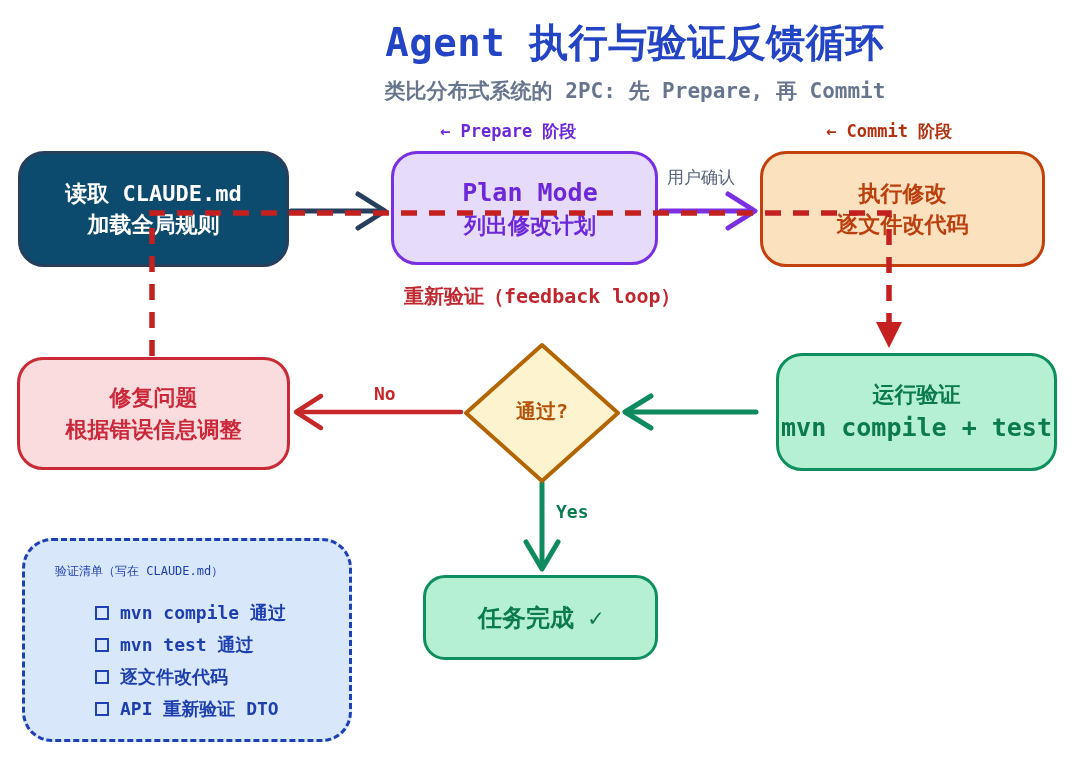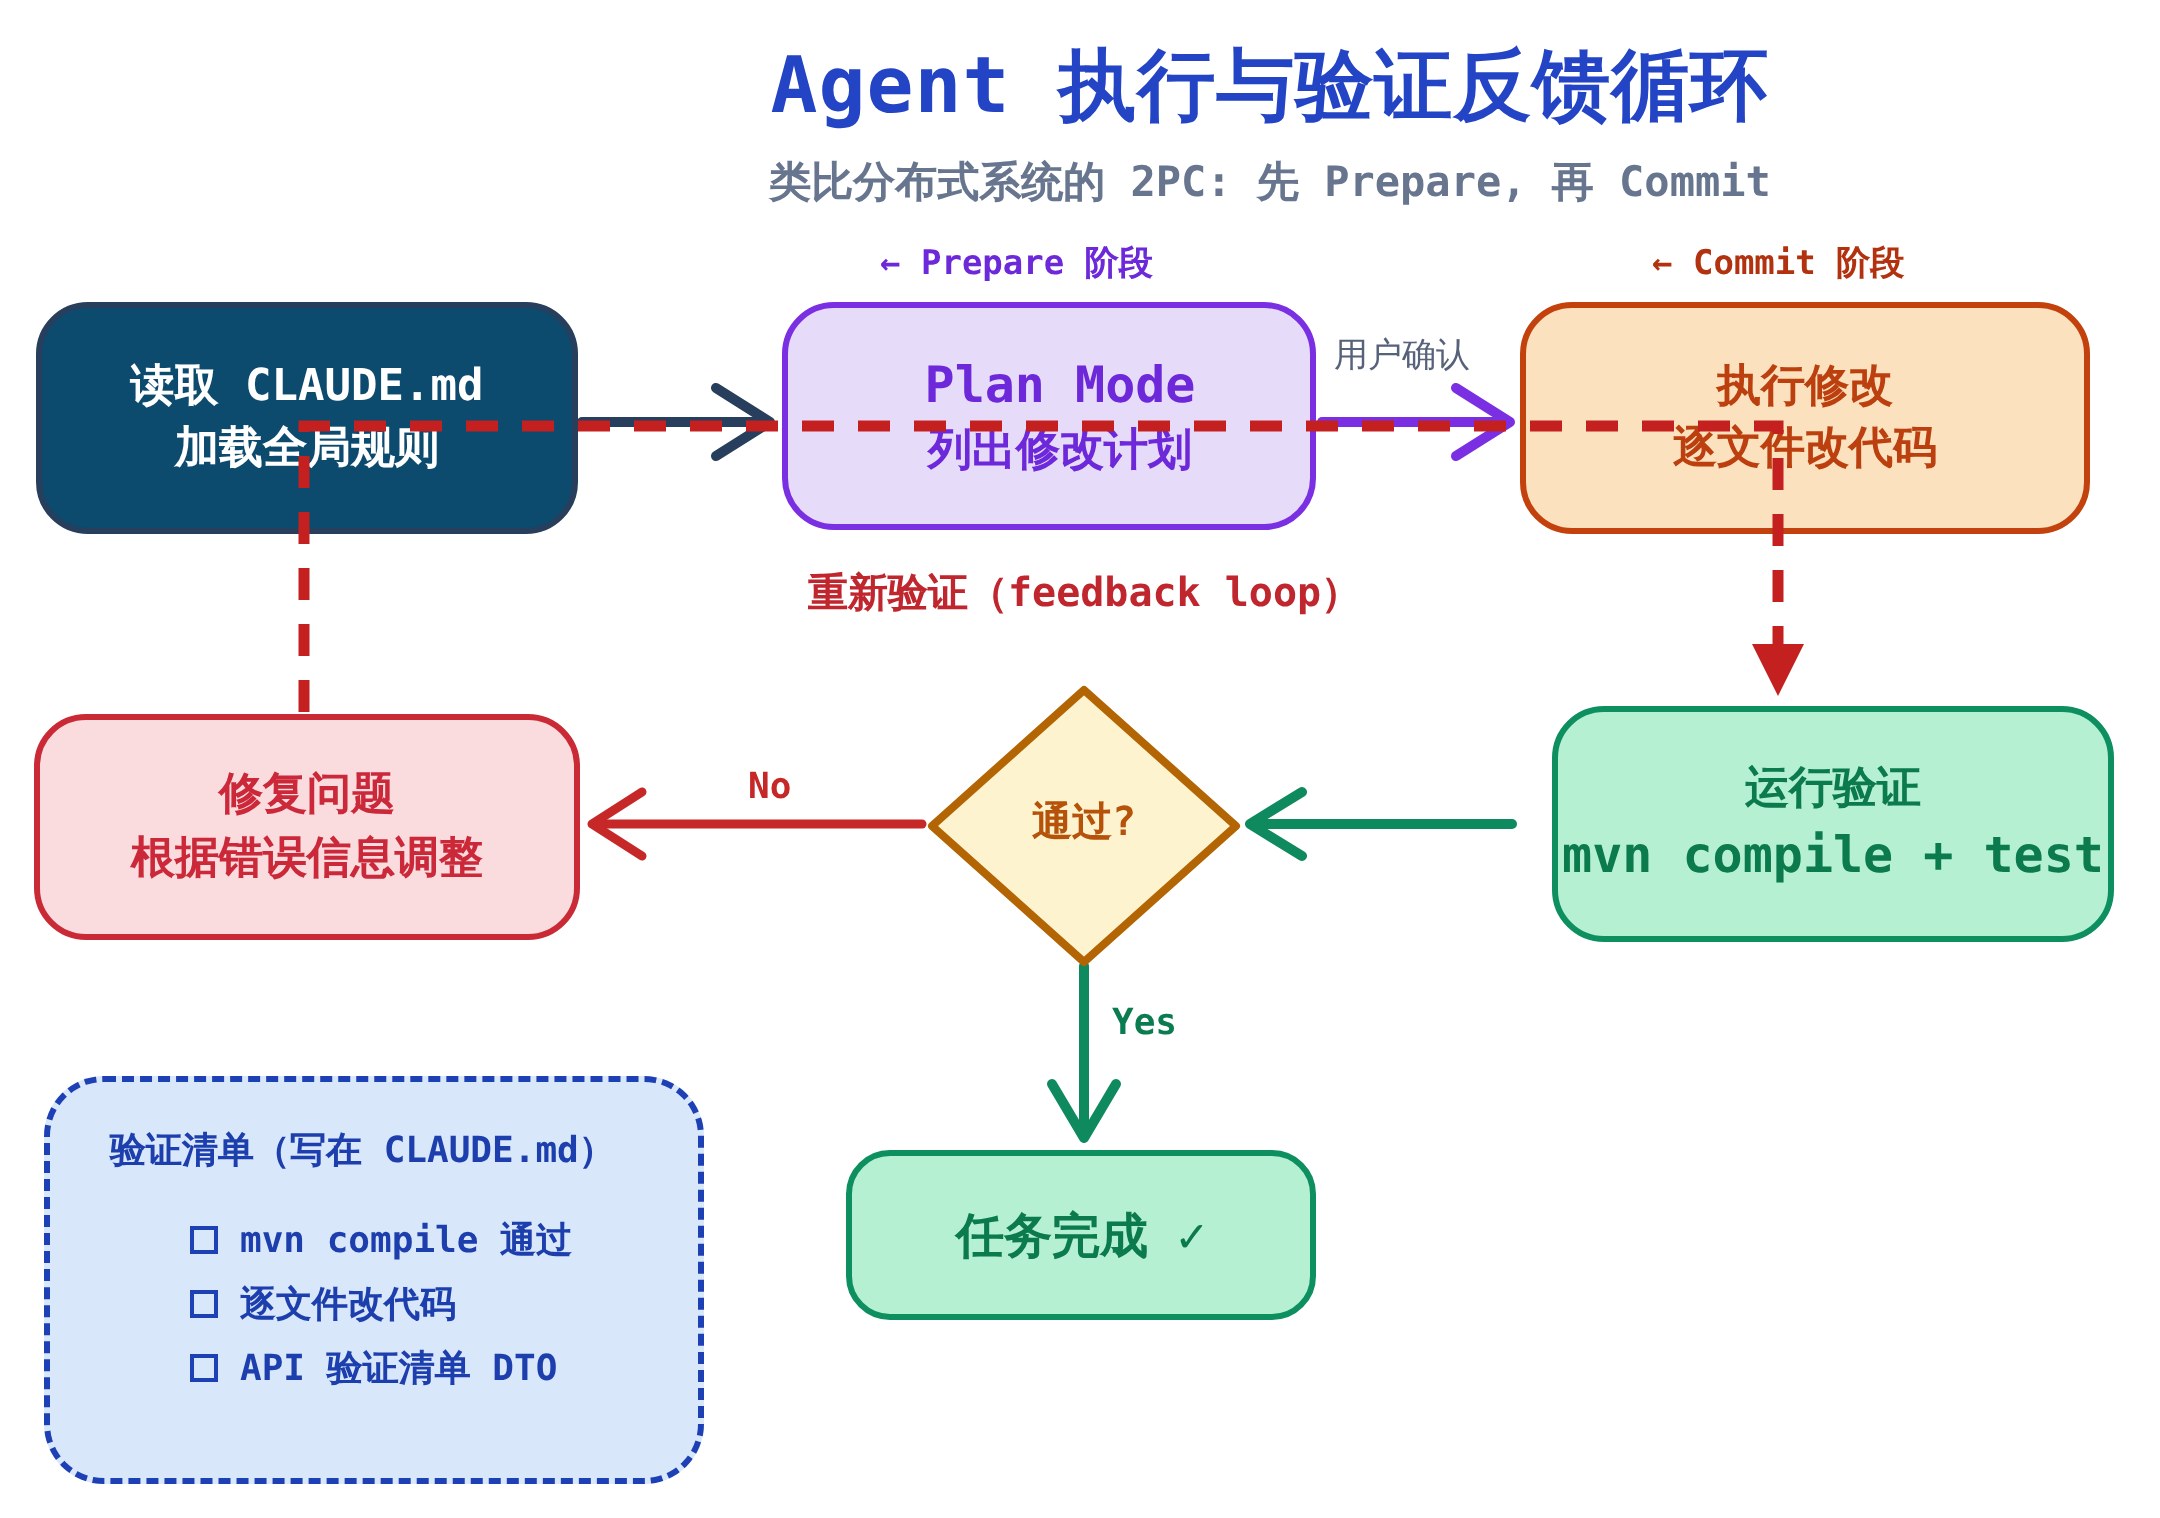--- a/index.html
+++ b/index.html
@@ -32,21 +32,21 @@
   .decision-label{left:542px;top:411px;transform:translate(-50%,-50%);font-size:20px;font-weight:bold;color:#b45309;z-index:6;}
   .lbl-user-confirm{left:667px;top:166px;font-size:17px;color:#57627a;z-index:6;}
   .lbl-feedback{left:404px;top:283px;font-size:20px;font-weight:bold;color:#c0262d;z-index:6;}
   .lbl-no{left:374px;top:383px;font-size:18px;font-weight:bold;color:#c62828;z-index:6;}
   .lbl-yes{left:556px;top:501px;font-size:18px;font-weight:bold;color:#0b7c4f;z-index:6;}
   .checklist{
     position:absolute;left:22px;top:538px;width:330px;height:204px;box-sizing:border-box;
     background:#d9e7fb;border:3.5px dashed #1d40b5;border-radius:30px;
     padding:22px 18px 0 30px;color:#1d3fae;z-index:1;
   }
-  .checklist-title{font-size:18px;font-weight:bold;white-space:nowrap;}
+  .checklist-title{font-size:12px;font-weight:normal;white-space:nowrap;}
   .checklist-items{margin-top:21px;display:flex;flex-direction:column;gap:8px;}
   .checklist-item{display:flex;align-items:center;gap:11px;font-size:18px;font-weight:bold;white-space:nowrap;padding-left:40px;}
   .cbox{width:10px;height:10px;border:2.5px solid #1d40b5;flex:0 0 auto;}
 </style>
 </head>
 <body>
 
 <div class="canvas">
 
   <div class="abs title">Agent 执行与验证反馈循环</div>
@@ -85,25 +85,29 @@
 
   <div class="checklist">
     <div class="checklist-title">验证清单（写在 CLAUDE.md）</div>
     <div class="checklist-items">
       <div class="checklist-item">
         <span class="cbox"></span>
         <span>mvn compile 通过</span>
       </div>
       <div class="checklist-item">
         <span class="cbox"></span>
+        <span>mvn test 通过</span>
+      </div>
+      <div class="checklist-item">
+        <span class="cbox"></span>
         <span>逐文件改代码</span>
       </div>
       <div class="checklist-item">
         <span class="cbox"></span>
-        <span>API 验证清单 DTO</span>
+        <span>API 重新验证 DTO</span>
       </div>
     </div>
   </div>
 
   <svg class="edges" width="1080" height="759" viewBox="0 0 1080 759">
 
     <g stroke="#273f5c" stroke-width="5" fill="none" stroke-linecap="round" stroke-linejoin="round">
       <path d="M291 211 H379"></path>
       <path d="M358 194 L385 211 L358 228"></path>
     </g>

